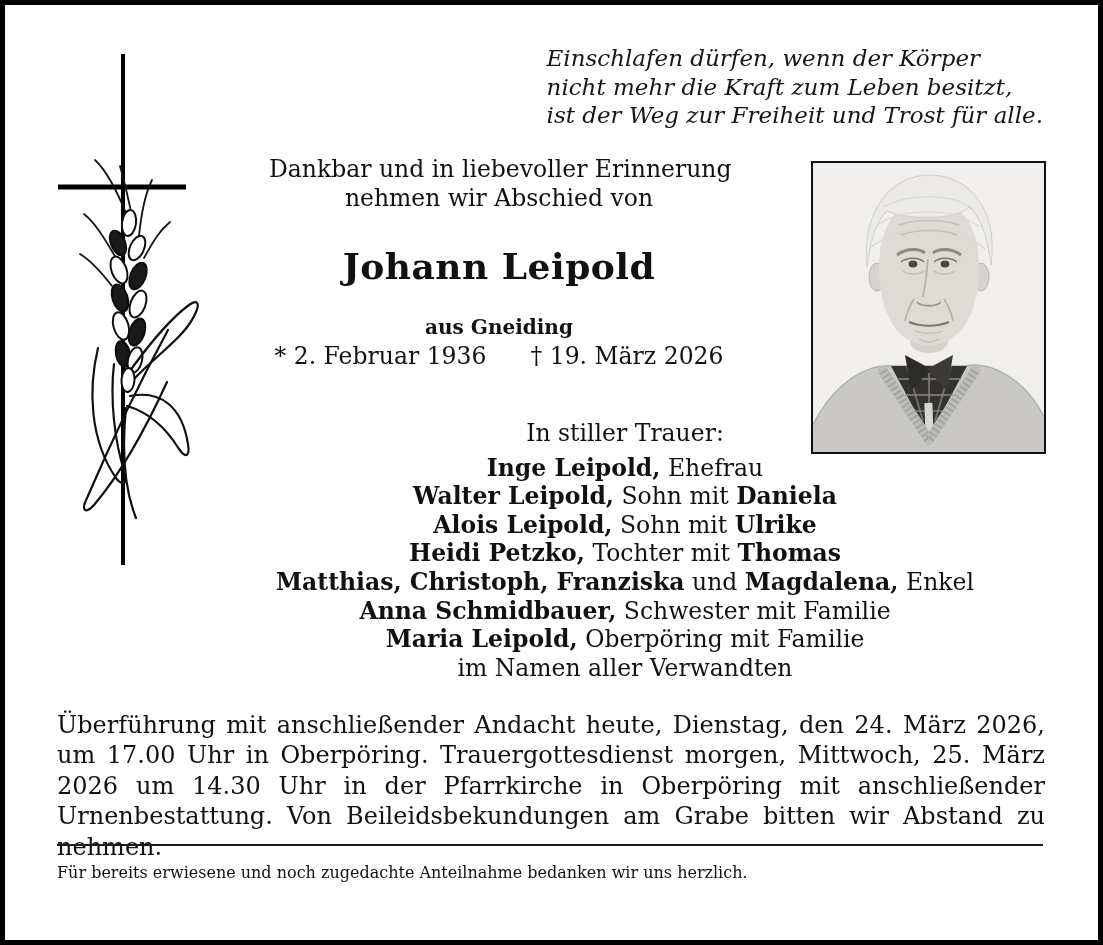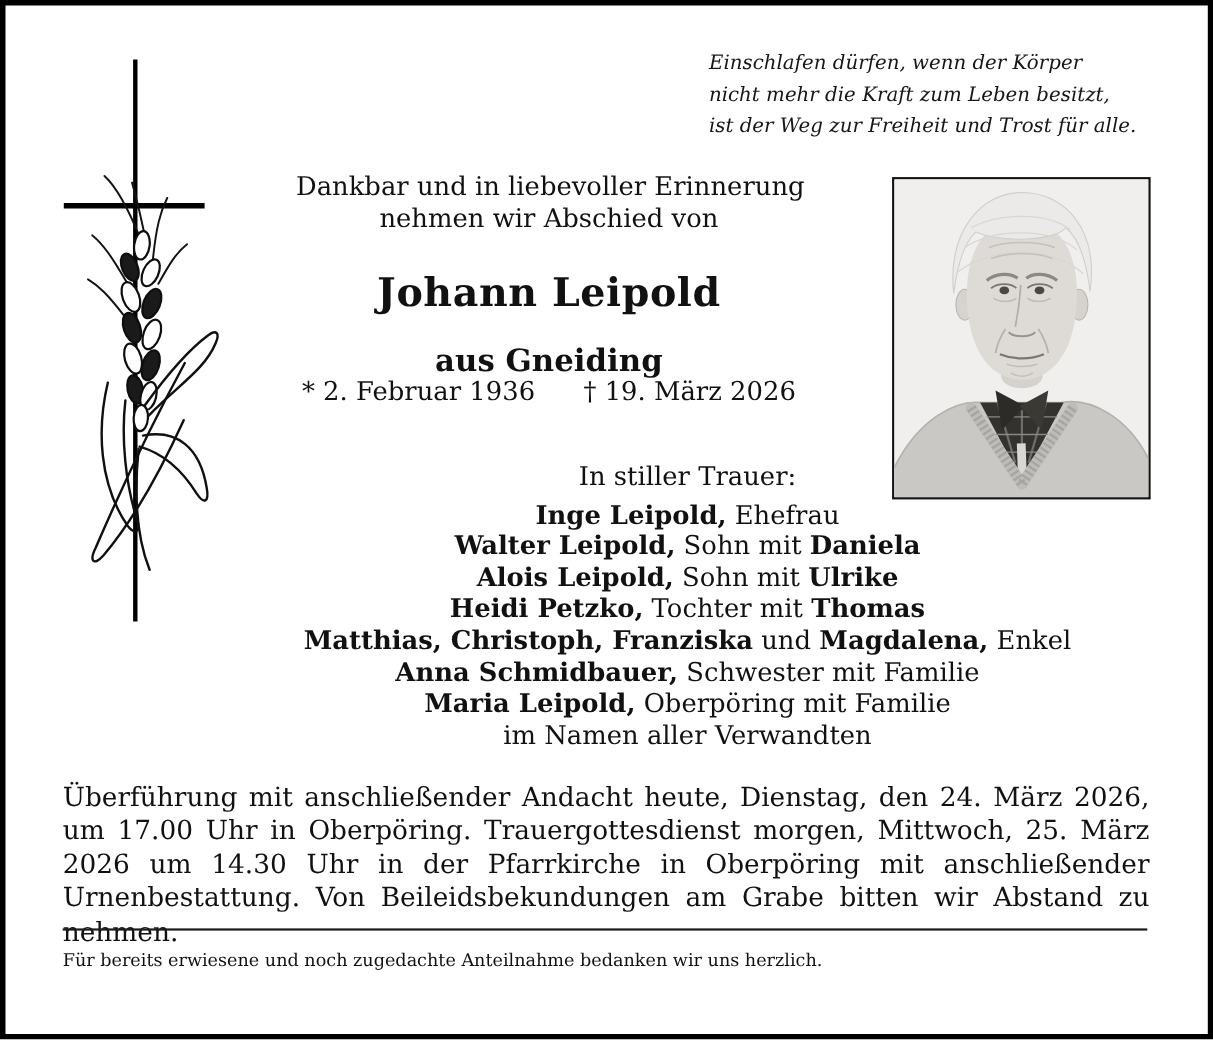--- a/index.html
+++ b/index.html
@@ -7,35 +7,35 @@
     position:relative;
     width:1103px;height:945px;
     box-sizing:border-box;
     border:5px solid #000;
     background:#ffffff;
     font-family:"DejaVu Serif","Liberation Serif",serif;
     color:#111;
     overflow:hidden;
   }
   .epigraph{
-    position:absolute; top:39px; right:65px;
-    font-style:italic; font-size:18px; line-height:28.5px;
+    position:absolute; top:39px; right:55px;
+    font-style:italic; font-size:23px; line-height:28.5px;
     text-align:left; color:#161616;
   }
   .cross-wheat{position:absolute; left:35px; top:43px;}
   .center-block{
     position:absolute; left:264px; top:150px; width:460px;
     text-align:center; font-size:23.5px; line-height:29px;
   }
   .intro-line{white-space:nowrap;}
   .deceased-name{
     font-size:36px; font-weight:bold; line-height:62px;
     margin-top:22px; white-space:nowrap; letter-spacing:.5px;
   }
-  .origin{font-weight:bold; font-size:28px; margin-top:16px;}
+  .origin{font-weight:bold; font-size:20px; margin-top:16px;}
   .dates{white-space:nowrap;}
   .dates .death{display:inline-block; margin-left:44px;}
   .mourners{
     position:absolute; left:270px; top:414px; width:700px;
     font-size:23.5px; line-height:28.6px; text-align:center;
   }
   .mourners-heading{margin-bottom:6px;}
   .mourner-line{white-space:nowrap;}
   .mourner-line b{font-weight:bold;}
   .photo-frame{

